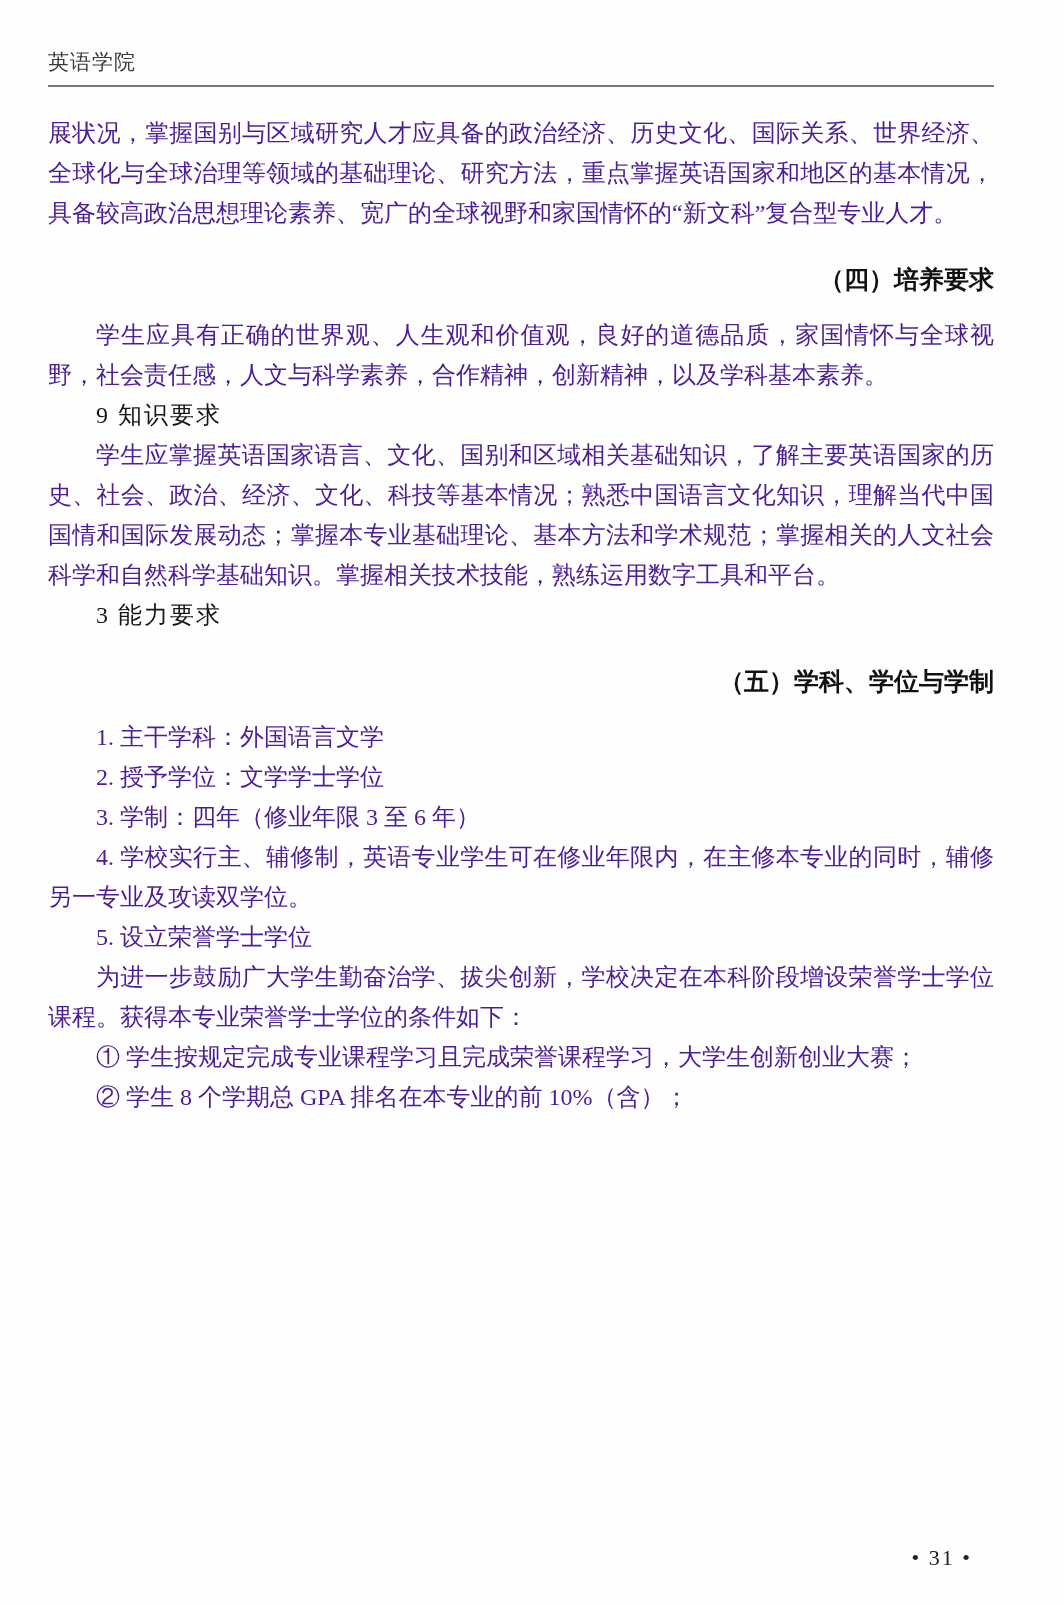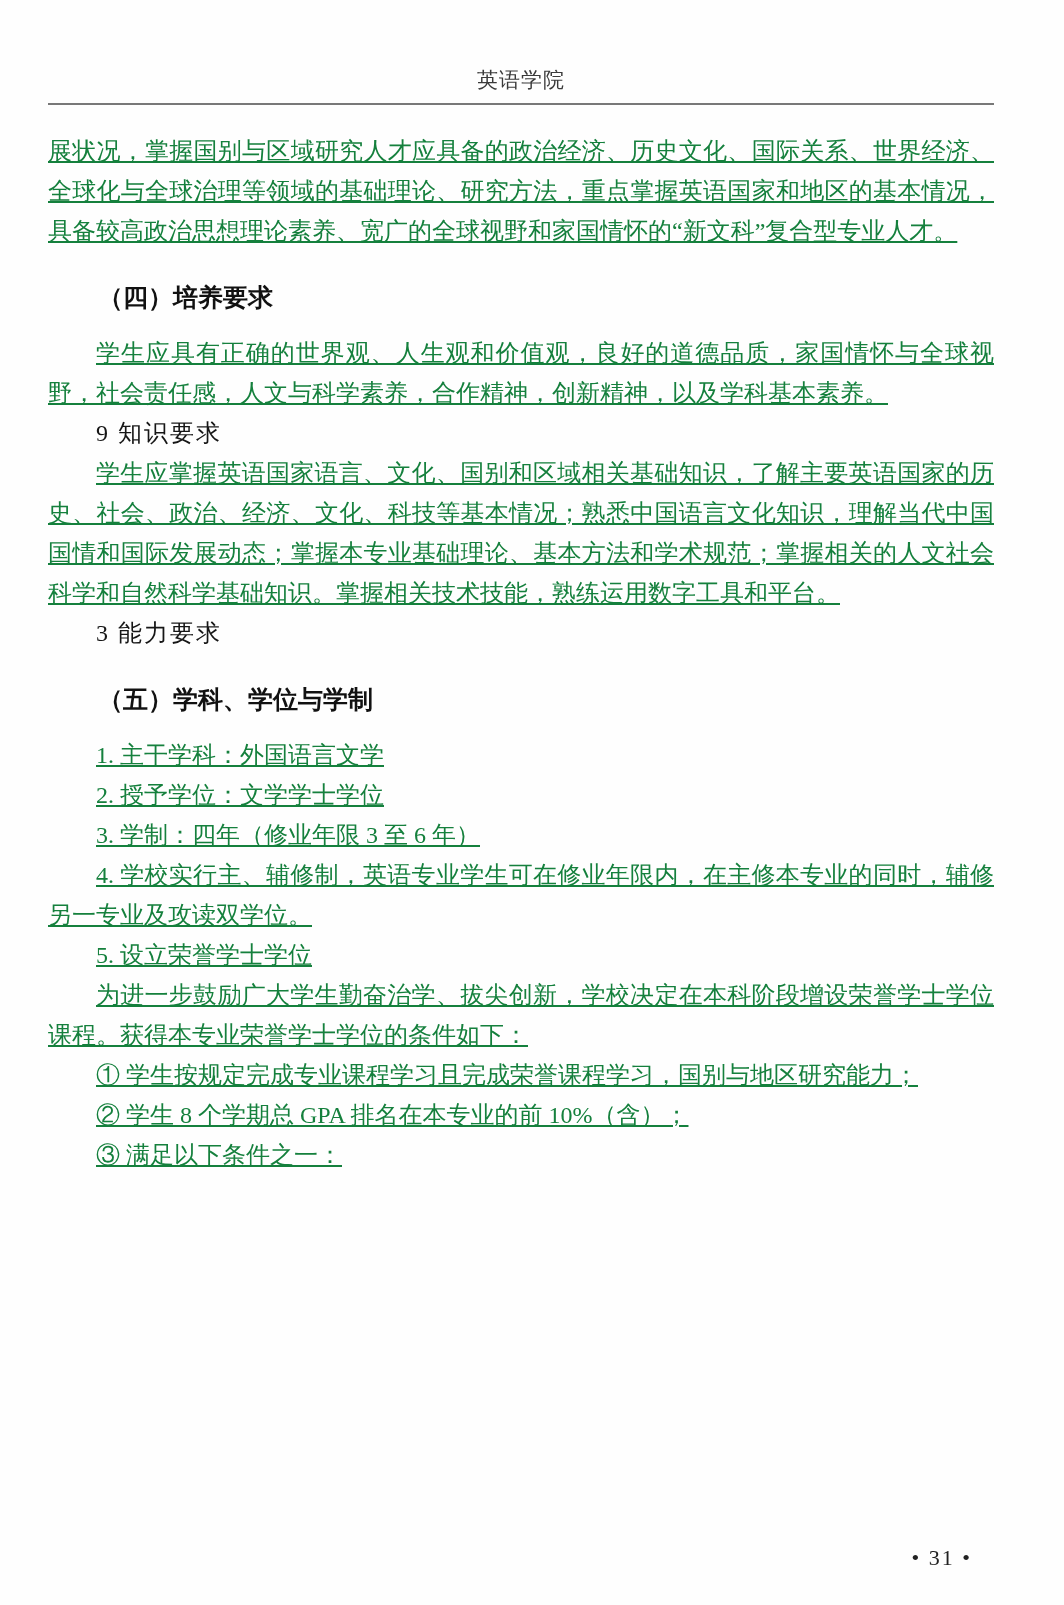--- a/index.html
+++ b/index.html
@@ -8,51 +8,51 @@
     position: relative;
     width: 1064px;
     height: 1605px;
     background: #fefefe;
     overflow: hidden;
     font-family: "Liberation Serif", "DejaVu Serif", serif;
     color: #1c1c1c;
   }
   .header {
     margin: 0 70px 0 48px;
-    padding-top: 66px;
+    padding-top: 48px;
     padding-bottom: 9px;
     border-bottom: 2px solid #787878;
-    text-align: center;
+    text-align: left;
   }
   .header-title {
     font-size: 21px;
     color: #3a3a3a;
     letter-spacing: 1px;
   }
   .content {
     margin: 26px 70px 0 48px;
   }
   p.body {
     font-size: 24px;
     line-height: 40px;
     text-align: justify;
     text-indent: 2em;
-    color: #15803d;
-    text-decoration: underline;
+    color: #4c1d95;
   }
   p.body.noindent { text-indent: 0; }
   h2.heading {
     font-family: "Liberation Sans", "DejaVu Sans", sans-serif;
     font-weight: bold;
     font-size: 25px;
     line-height: 40px;
     color: #111;
     text-indent: 2em;
     margin-top: 26px;
     margin-bottom: 16px;
+    text-align: right;
   }
   p.subheading {
     font-size: 24px;
     line-height: 40px;
     text-indent: 2em;
     color: #161616;
     letter-spacing: 2px;
   }
   .footer {
     position: absolute;
@@ -88,23 +88,22 @@
     <h2 class="heading">（五）学科、学位与学制</h2>
 
     <p class="body">1. 主干学科：外国语言文学</p>
     <p class="body">2. 授予学位：文学学士学位</p>
     <p class="body">3. 学制：四年（修业年限 3 至 6 年）</p>
     <p class="body">4. 学校实行主、辅修制，英语专业学生可在修业年限内，在主修本专业的同时，辅修另一专业及攻读双学位。</p>
     <p class="body">5. 设立荣誉学士学位</p>
 
     <p class="body">为进一步鼓励广大学生勤奋治学、拔尖创新，学校决定在本科阶段增设荣誉学士学位课程。获得本专业荣誉学士学位的条件如下：</p>
 
-    <p class="body">① 学生按规定完成专业课程学习且完成荣誉课程学习，国别与地区研究能力；</p>
+    <p class="body">① 学生按规定完成专业课程学习且完成荣誉课程学习，大学生创新创业大赛；</p>
     <p class="body">② 学生 8 个学期总 GPA 排名在本专业的前 10%（含）；</p>
-    <p class="body">③ 满足以下条件之一：</p>
 
 
   </div>
 
   <div class="footer">
     <span>• 31 •</span>
   </div>
 
 </div>
 

